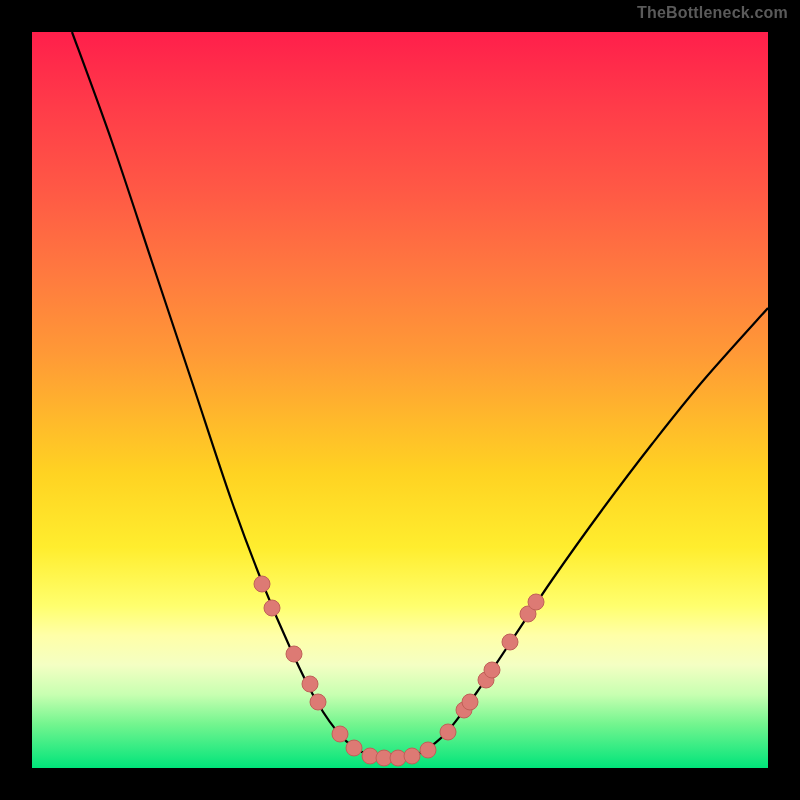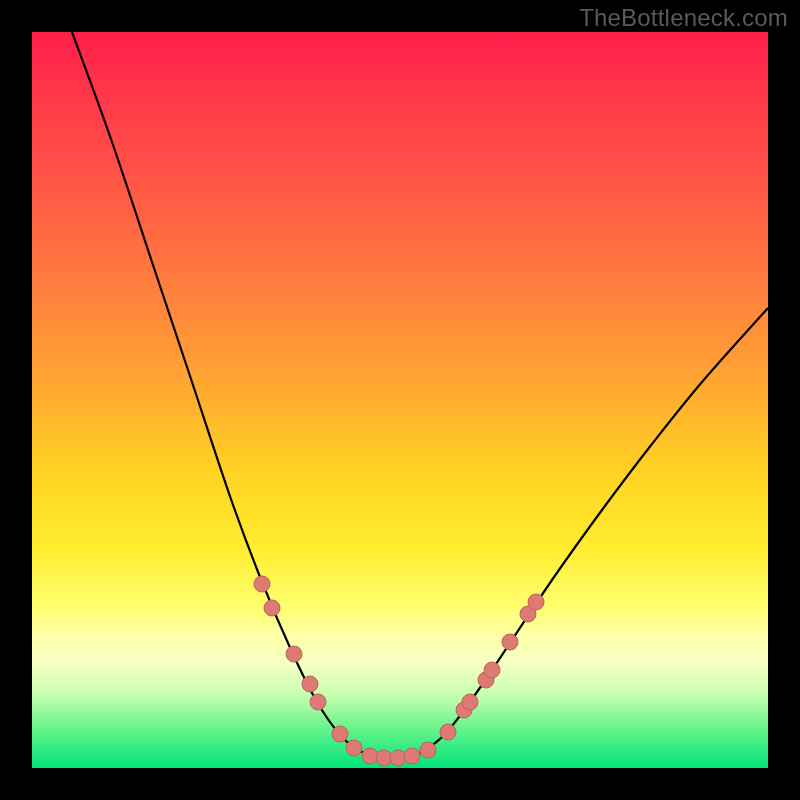--- a/index.html
+++ b/index.html
@@ -15,22 +15,22 @@
     position: relative;
     width: 800px;
     height: 800px;
     background: #000;
   }
   .watermark {
     position: absolute;
     top: 4px;
     right: 12px;
     color: #5a5a5a;
-    font-size: 24px;
-    font-weight: 400;
+    font-size: 16px;
+    font-weight: 700;
     letter-spacing: 0.2px;
     user-select: none;
   }
   .plot {
     position: absolute;
     left: 32px;
     top: 32px;
     width: 736px;
     height: 736px;
     background: linear-gradient(to bottom,

